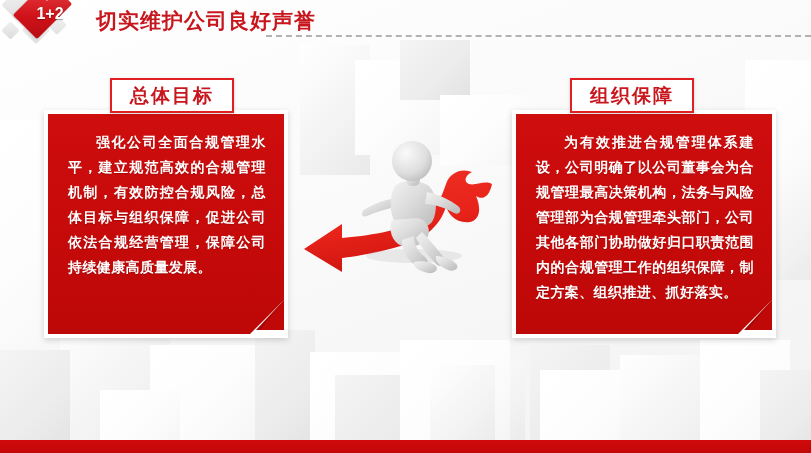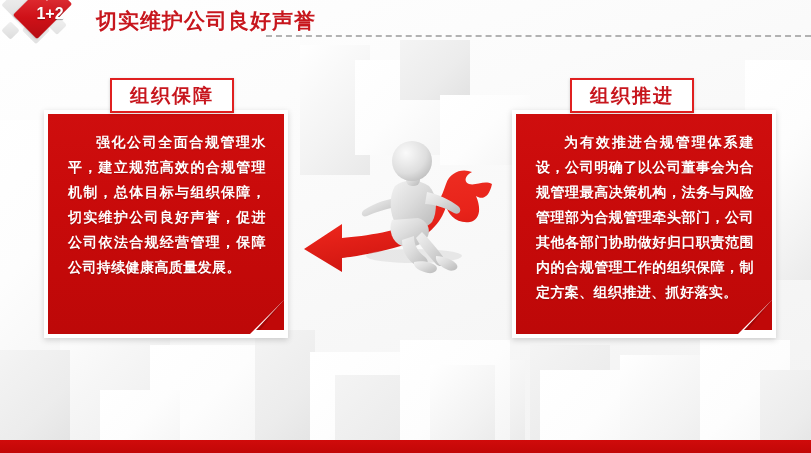--- a/index.html
+++ b/index.html
@@ -201,48 +201,48 @@
                C 145 139, 139 134, 140 128 Z" fill="url(#gBody)"></path>
 
       <rect x="110" y="44" width="14" height="14" rx="6" fill="url(#gBody)"></rect>
 
       <circle cx="116" cy="33" r="20" fill="url(#gHead)"></circle>
     </svg>
   </div>
 
   <div class="card" style="left:44px;top:110px;width:244px;height:228px;">
     <div class="card-inner">
-      <div class="card-text">强化公司全面合规管理水平，建立规范高效的合规管理机制，总体目标与组织保障，切实维护公司良好声誉，促进公司依法合规经营管理，保障公司持续健康高质量发展。</div>
+      <div class="card-text">强化公司全面合规管理水平，建立规范高效的合规管理机制，有效防控合规风险，总体目标与组织保障，促进公司依法合规经营管理，保障公司持续健康高质量发展。</div>
     </div>
     <div class="fold">
       <svg width="42" height="42" viewBox="0 0 42 42" xmlns="http://www.w3.org/2000/svg">
         <polygon points="42,0 42,42 0,42" fill="#ffffff"></polygon>
         <polygon points="42,4 42,38 8,38" fill="#ffffff"></polygon>
         <polygon points="38,4 38,34 10,34" fill="#a60606"></polygon>
         <polygon points="38,4 38,34 14,34" fill="#c00808"></polygon>
       </svg>
     </div>
   </div>
 
   <div class="badge" style="left:110px;top:78px;width:120px;height:31px;">
-    <span>组织保障</span>
+    <span>总体目标</span>
   </div>
 
   <div class="card" style="left:512px;top:110px;width:264px;height:228px;">
     <div class="card-inner">
       <div class="card-text">为有效推进合规管理体系建设，公司明确了以公司董事会为合规管理最高决策机构，法务与风险管理部为合规管理牵头部门，公司其他各部门协助做好归口职责范围内的合规管理工作的组织保障，制定方案、组织推进、抓好落实。</div>
     </div>
     <div class="fold">
       <svg width="42" height="42" viewBox="0 0 42 42" xmlns="http://www.w3.org/2000/svg">
         <polygon points="42,0 42,42 0,42" fill="#ffffff"></polygon>
         <polygon points="42,4 42,38 8,38" fill="#ffffff"></polygon>
         <polygon points="38,4 38,34 10,34" fill="#a60606"></polygon>
         <polygon points="38,4 38,34 14,34" fill="#c00808"></polygon>
       </svg>
     </div>
   </div>
 
   <div class="badge" style="left:570px;top:78px;width:120px;height:31px;">
-    <span>组织推进</span>
+    <span>组织保障</span>
   </div>
 
   <div class="botbar"></div>
 </div>
 
 </body></html>

